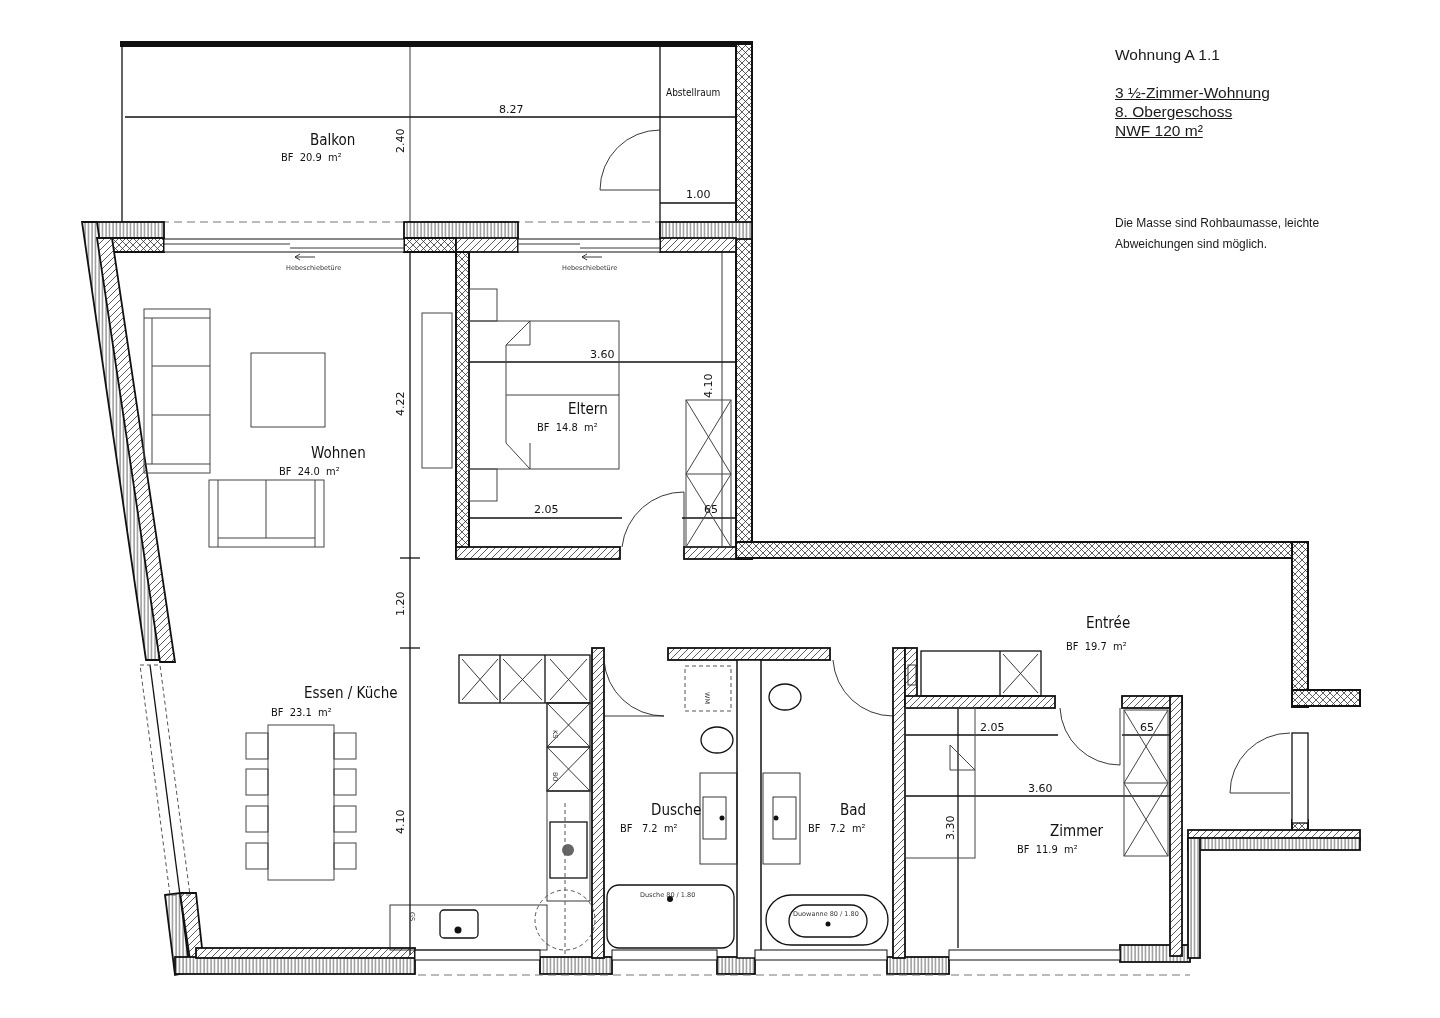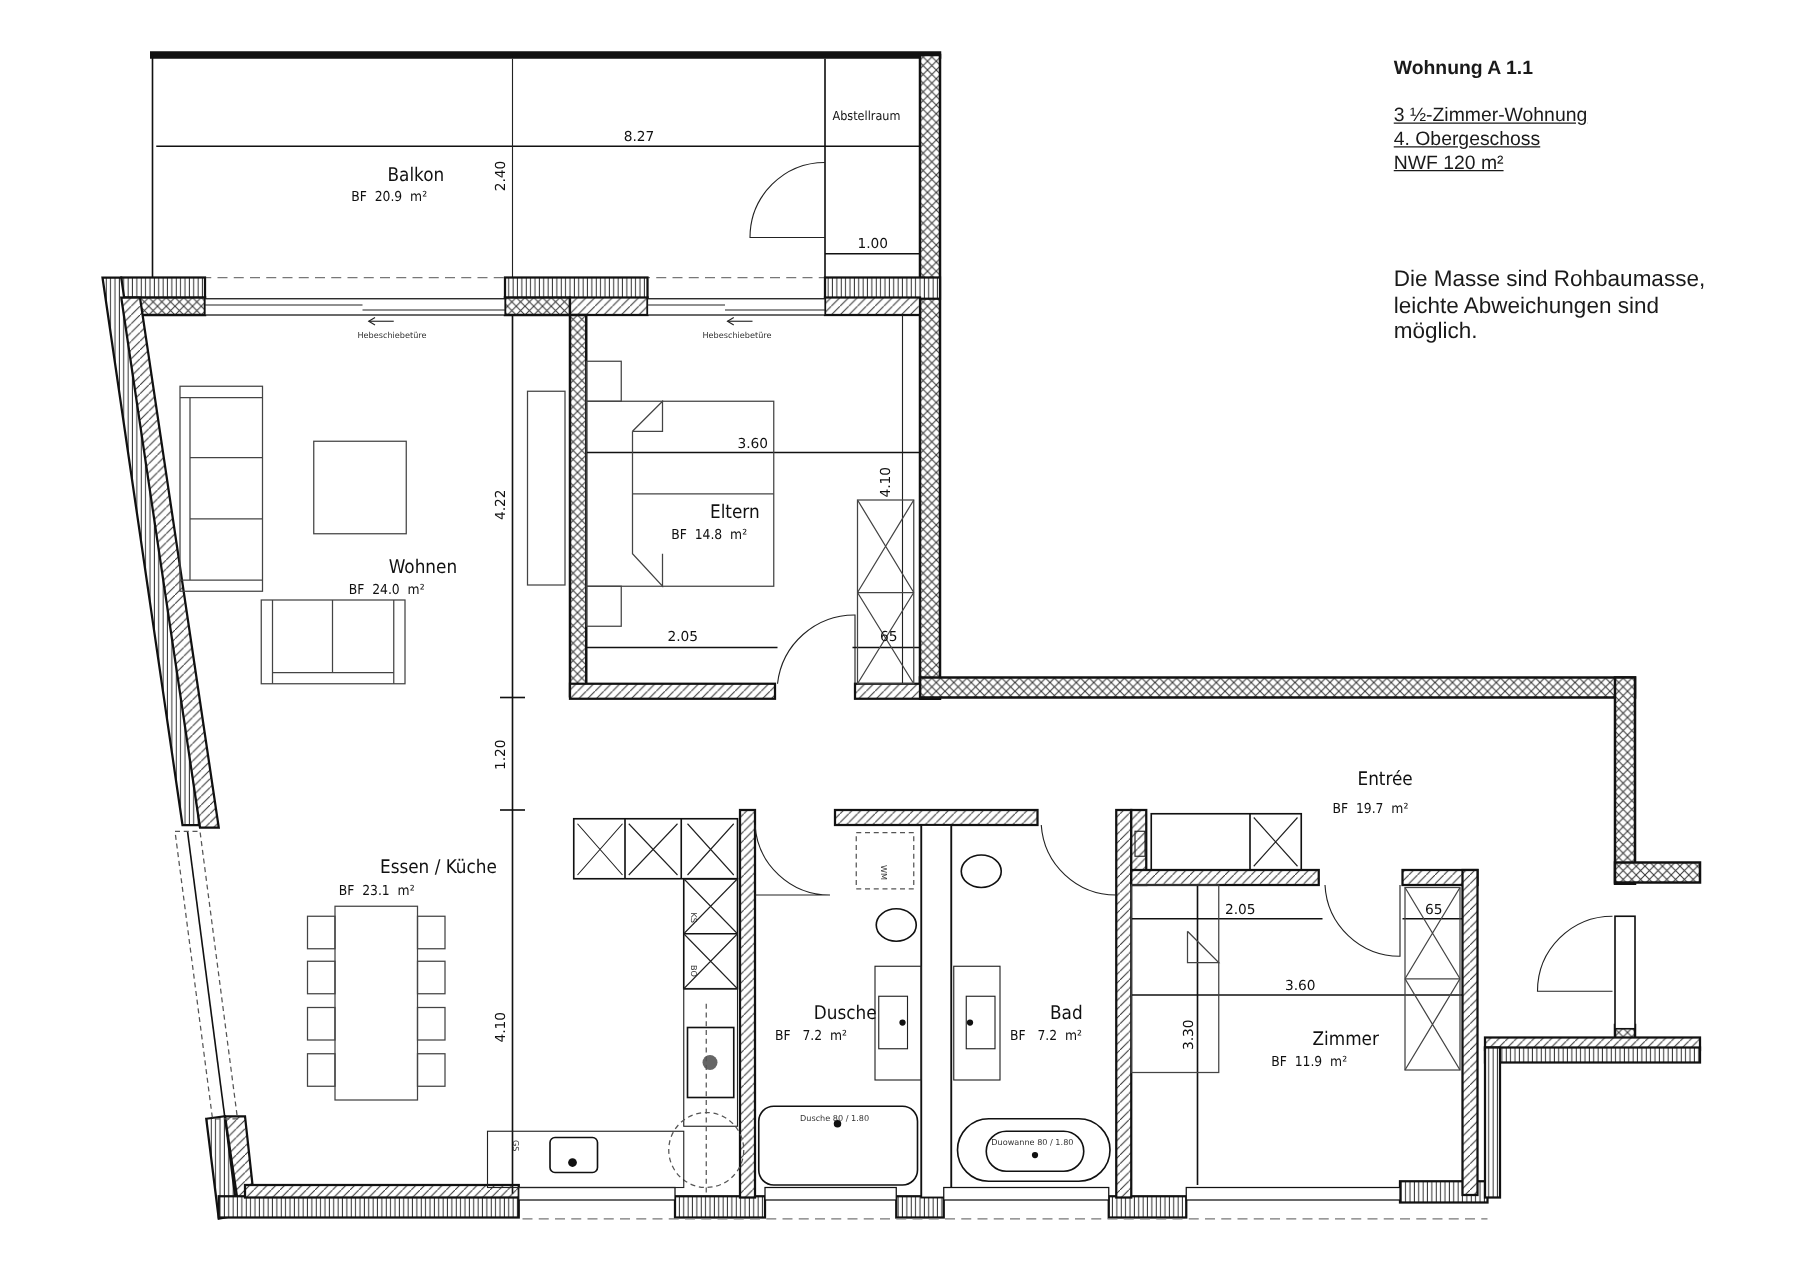--- a/index.html
+++ b/index.html
@@ -1,21 +1,21 @@
 <!DOCTYPE html>
 <html><head>
 <meta charset="utf-8">
 <style>
   html,body{margin:0;padding:0;background:#ffffff;}
   body{width:1440px;height:1018px;position:relative;overflow:hidden;font-family:"Liberation Sans",sans-serif;color:#111;}
   #plan{position:absolute;left:0;top:0;width:1440px;height:1018px;}
   .info{position:absolute;left:1115px;top:46px;width:300px;font-family:"Liberation Sans",sans-serif;color:#1a1a1a;}
-  .info .title{font-weight:bold;font-size:15.5px;margin:0 0 19px 0;}
+  .info .title{font-weight:normal;font-size:15.5px;margin:0 0 19px 0;}
   .info .line{font-size:15.5px;line-height:19px;text-decoration:underline;}
-  .info .note{margin-top:73px;font-size:18px;line-height:20.5px;width:250px;}
+  .info .note{margin-top:73px;font-size:12px;line-height:20.5px;width:250px;}
   .rl{font-family:"DejaVu Sans Condensed","DejaVu Sans",sans-serif;fill:#111;}
   .rname{font-size:15px;}
   .rarea{font-size:11px;}
   .dim{font-family:"DejaVu Sans",sans-serif;font-size:11px;fill:#111;}
   .tiny{font-family:"DejaVu Sans",sans-serif;font-size:6.5px;fill:#333;}
   .w{fill:url(#xhatch);stroke:#111;stroke-width:2;}
   .wi{fill:url(#dhatch);stroke:#111;stroke-width:1.8;}
   .wv{fill:url(#vhatch);stroke:#111;stroke-width:1.8;}
   .ln{stroke:#111;stroke-width:1.3;fill:none;}
   .thin{stroke:#222;stroke-width:0.9;fill:none;}
@@ -279,16 +279,16 @@
     <text class="tiny" transform="translate(705,692) rotate(90)">WM</text>
     <text class="tiny" transform="translate(553,730) rotate(90)">KS</text>
     <text class="tiny" transform="translate(553,772) rotate(90)">BO</text>
     <text class="tiny" transform="translate(410,912) rotate(90)">GS</text>
   </g>
 </svg>
 
 <div class="info">
   <div class="title">Wohnung A 1.1</div>
   <div class="line">3 ½-Zimmer-Wohnung</div>
-  <div class="line">4. Obergeschoss</div>
+  <div class="line">8. Obergeschoss</div>
   <div class="line">NWF 120 m²</div>
   <div class="note">Die Masse sind Rohbaumasse, leichte Abweichungen sind möglich.</div>
 </div>
 
 </body></html>

